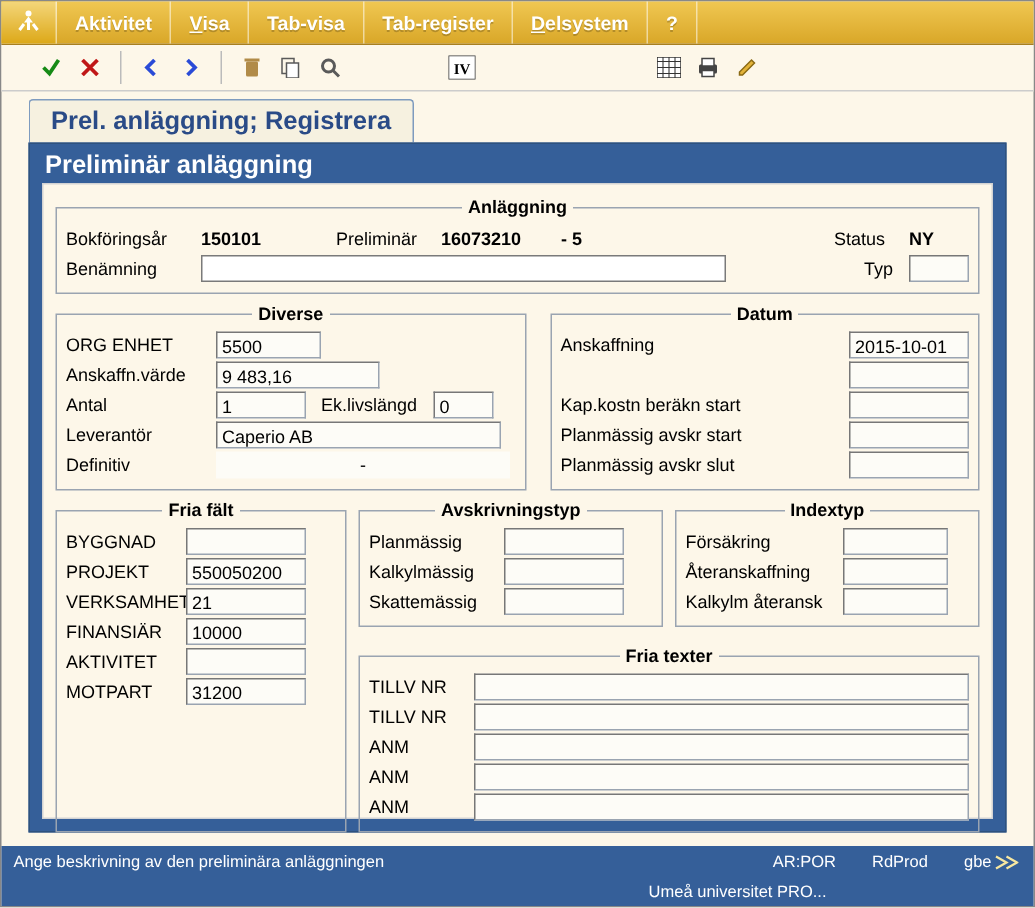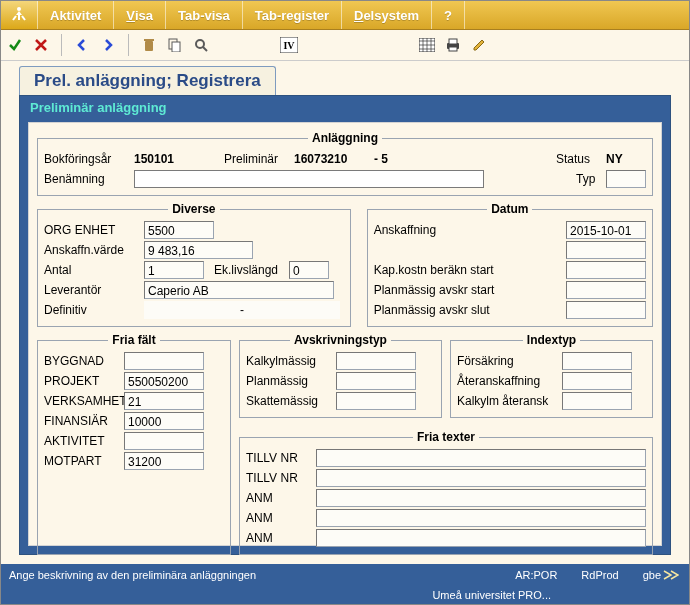--- a/index.html
+++ b/index.html
@@ -40,21 +40,21 @@
     text-shadow: 0 1px 0 #0003;
     cursor: pointer;
   }
   .menubar .menu-item .mn { text-decoration: underline; }
   
   .toolbar {
     height: 30px;
     background: #fdf7e9;
     border-bottom: 1px solid #ccc;
     display: flex; align-items: center;
-    padding: 0 2px;
+    padding: 0 21px;
     gap: 2px;
   }
   .toolbar .sep {
     width: 1px; height: 22px; background: #bbb;
     margin: 0 6px;
   }
   .tb-btn {
     width: 22px; height: 22px;
     display: flex; align-items: center; justify-content: center;
     border: 1px solid transparent;
@@ -82,21 +82,21 @@
   
   .blue-panel {
     margin: 0 18px 8px 18px;
     background: #355f99;
     border: 1px solid #2e527f;
     box-sizing: border-box;
     height: 460px;
     position: relative;
   }
   .blue-title {
-    color: #5eead4; font-weight: bold; font-size: 13px;
+    color: #ffffff; font-weight: bold; font-size: 17px;
     padding: 4px 10px;
   }
   .blue-body {
     position: absolute;
     left: 8px; right: 8px; top: 26px; bottom: 8px;
     background: #fdf7e9;
     border: 1px solid #d3d3d3;
     padding: 8px;
     box-sizing: border-box;
   }
@@ -371,25 +371,25 @@
               <span class="lbl" style="width:80px">MOTPART</span>
               <span class="val-sunken" style="width:80px">31200</span>
             </div>
         </fieldset>
 
         <div style="flex:1; display:flex; flex-direction:column; gap:6px">
           <div style="display:flex; gap:8px">
             <fieldset style="flex:1">
               <legend>Avskrivningstyp</legend>
               <div class="row">
+                  <span class="lbl" style="width:90px">Planmässig</span>
+                  <span class="val-sunken" style="width:80px"></span>
+                </div>
+              <div class="row">
                   <span class="lbl" style="width:90px">Kalkylmässig</span>
-                  <span class="val-sunken" style="width:80px"></span>
-                </div>
-              <div class="row">
-                  <span class="lbl" style="width:90px">Planmässig</span>
                   <span class="val-sunken" style="width:80px"></span>
                 </div>
               <div class="row">
                   <span class="lbl" style="width:90px">Skattemässig</span>
                   <span class="val-sunken" style="width:80px"></span>
                 </div>
             </fieldset>
             <fieldset style="flex:1">
               <legend>Indextyp</legend>
               <div class="row">

